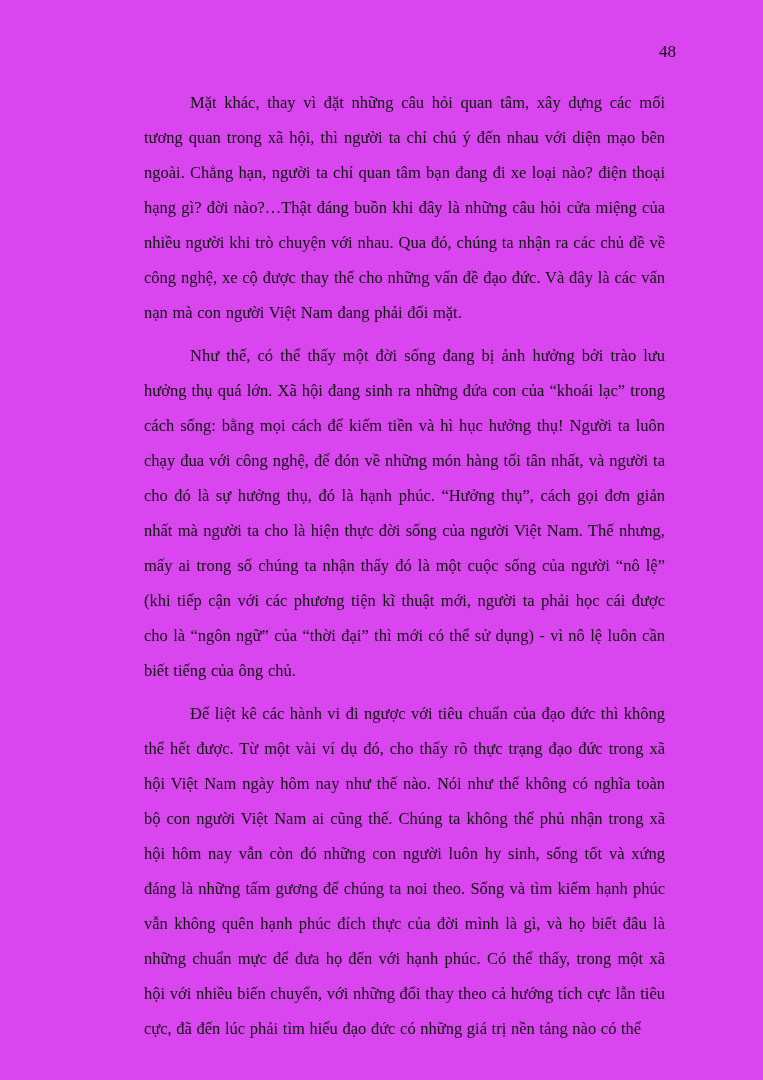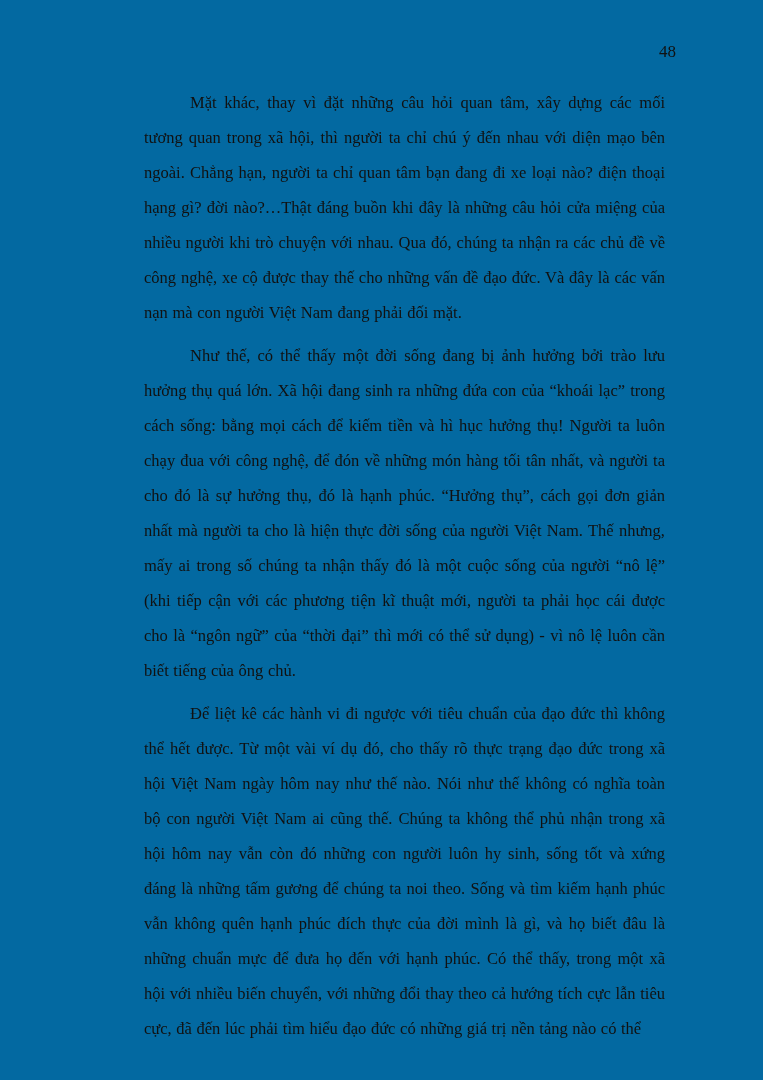--- a/index.html
+++ b/index.html
@@ -4,21 +4,21 @@
   <style>
     html, body {
       margin: 0;
       padding: 0;
       background: #ffffff;
     }
     .page {
       position: relative;
       width: 763px;
       height: 1080px;
-      background: #0369a1;
+      background: #d946ef;
       font-family: "Liberation Serif", "DejaVu Serif", serif;
       color: #111111;
       overflow: hidden;
       box-sizing: border-box;
     }
     .page-number {
       position: absolute;
       top: 42px;
       right: 87px;
       font-size: 17px;

